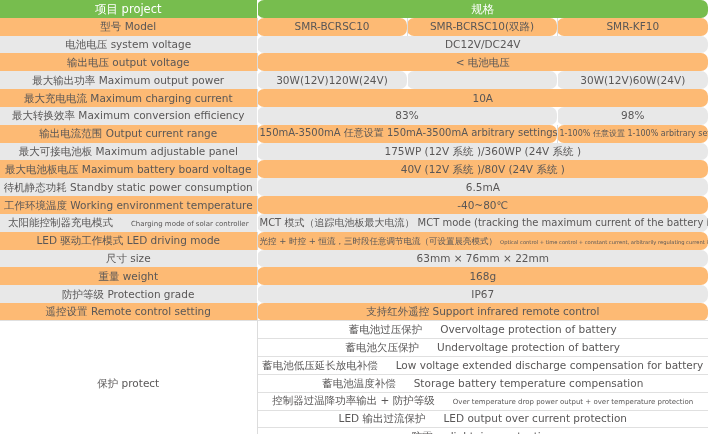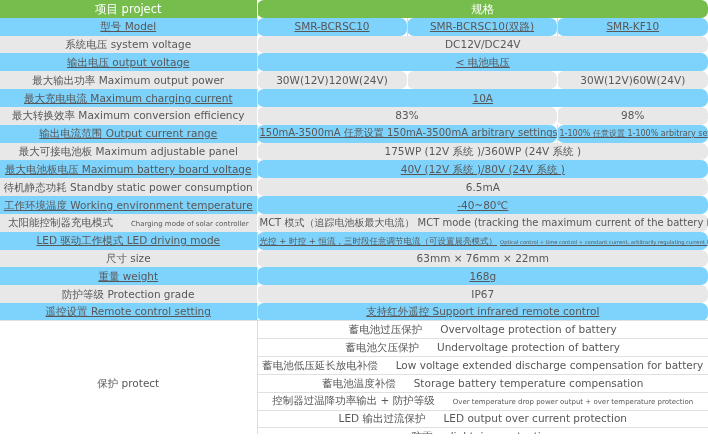--- a/index.html
+++ b/index.html
@@ -15,21 +15,21 @@
   td{
     text-align:center;vertical-align:middle;
     font-size:10.5px;line-height:1.05;
     padding:0 2px;overflow:hidden;white-space:nowrap;
   }
   
   tr.hdr td{background:#77bd4e;color:#ffffff;font-size:11.5px;}
   tr.hdr td.vdiv{border-left:1px solid rgba(255,255,255,.85);}
   
   tr.g td{background:#e8e8e8;}
-  tr.w td{background:#7dd3fc;text-decoration:underline;}
+  tr.w td{background:#fdba74;}
   
   td.vdiv{border-left:1px solid #dcdcdc;border-radius:7px;}
   tr.g td.vdiv{border-left-color:#ffffff;}
   
   tr.p td{background:#ffffff;border-top:1px solid #e0e0e0;}
   td.protect-label{background:#ffffff;border-top:1px solid #e0e0e0;}
   
   .en-sm{font-size:7px;margin-left:18px;}
   .en-xs{font-size:5.2px;margin-left:3px;}
   .cell-sm{font-size:8px;}
@@ -54,21 +54,21 @@
     </tr>
 
     <tr class="w">
       <td>型号 Model</td>
       <td class="vdiv">SMR-BCRSC10</td>
       <td class="vdiv">SMR-BCRSC10(双路)</td>
       <td class="vdiv">SMR-KF10</td>
     </tr>
 
     <tr class="g">
-      <td>系统电压 system voltage</td>
+      <td>电池电压 system voltage</td>
       <td class="vdiv" colspan="3">DC12V/DC24V</td>
     </tr>
 
     <tr class="w">
       <td>输出电压 output voltage</td>
       <td class="vdiv" colspan="3">&lt; 电池电压</td>
     </tr>
 
     <tr class="g">
       <td>最大输出功率 Maximum output power</td>

